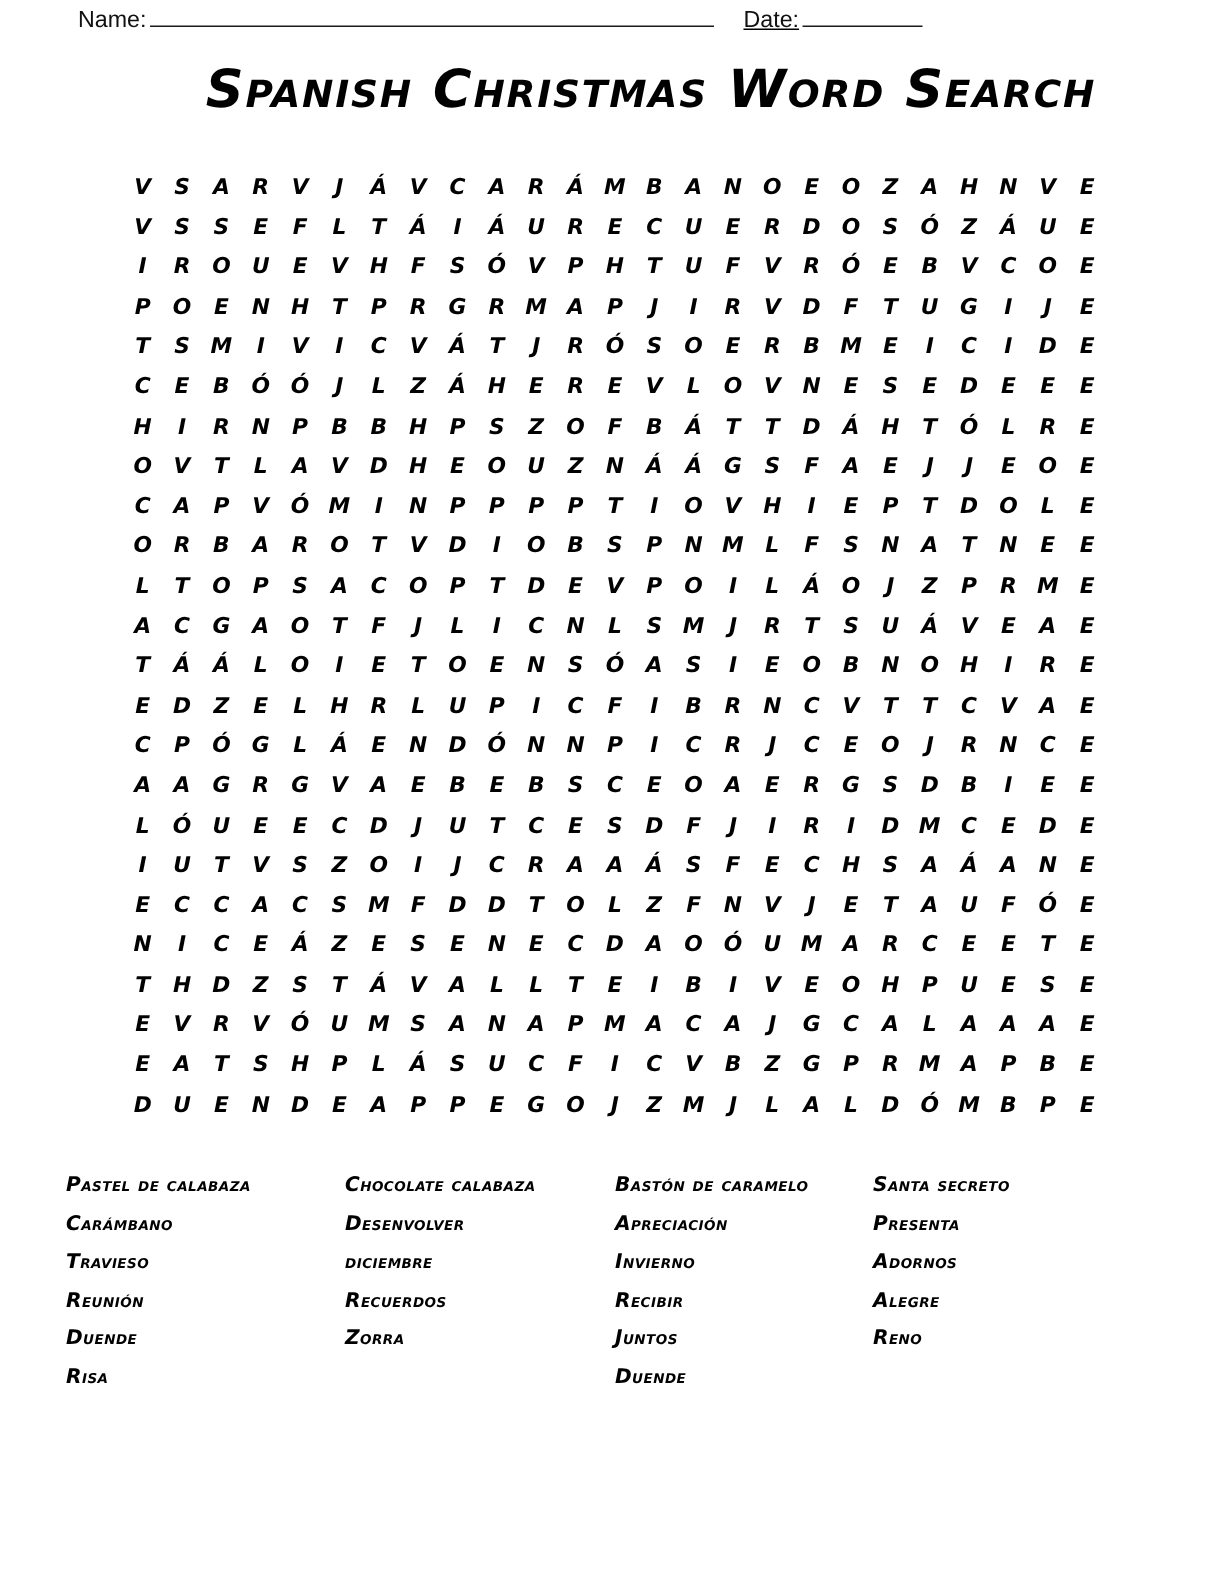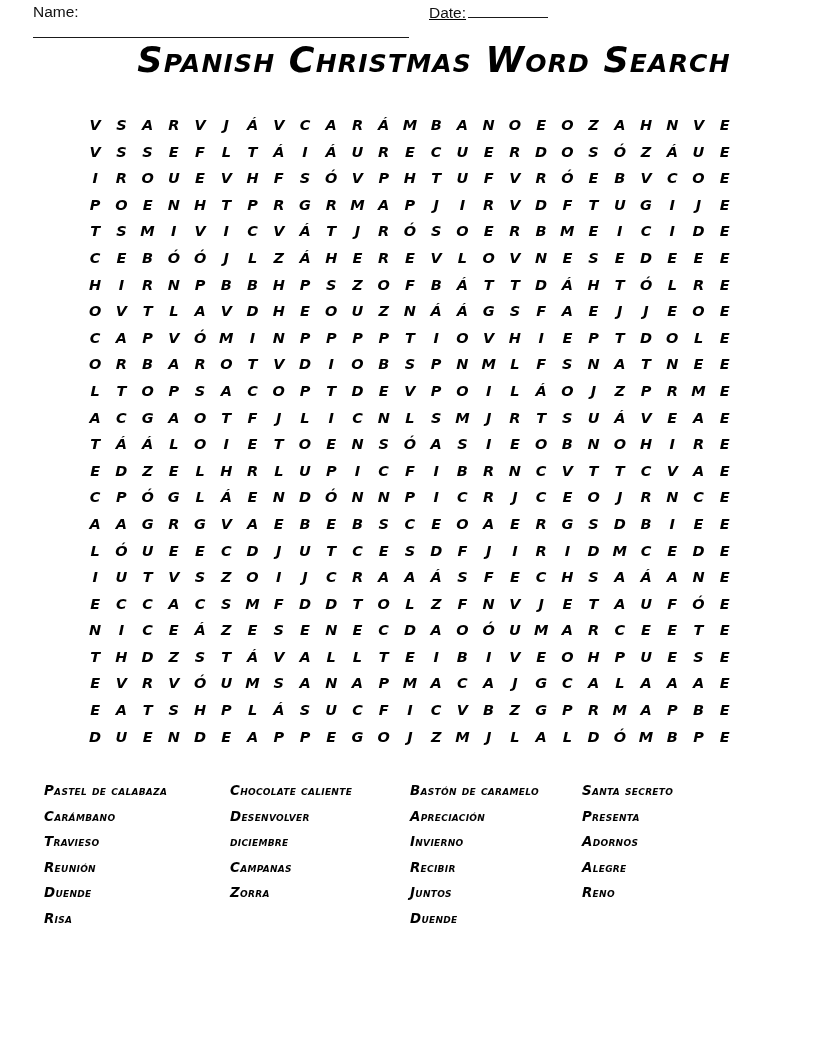--- a/index.html
+++ b/index.html
@@ -41,21 +41,21 @@
     font-size: 15.5px;
     line-height: 20px;
     color: #111;
   }
   .hdr-rule {
     display: inline-block;
     border-bottom: 1px solid #1a1a1a;
     height: 15px;
     margin: 0 2px;
   }
-  .name-block { margin-left: 31px; display: flex; align-items: baseline; flex-direction: column; }
+  .name-block { margin-left: 52px; display: flex; align-items: baseline; }
   .date-block { margin-left: 18px; display: flex; align-items: baseline; text-decoration: underline; }
   .name-rule { width: 376px; }
   .date-rule { width: 80px; }
 
   
   .title {
     position: absolute;
     left: 0;
     top: 38px;
     width: 816px;
@@ -799,24 +799,24 @@
   <div class="wordlist" id="word-list">
       <div class="word-col c0">
         <div class="word">Pastel de calabaza</div>
         <div class="word">Carámbano</div>
         <div class="word">Travieso</div>
         <div class="word">Reunión</div>
         <div class="word">Duende</div>
         <div class="word">Risa</div>
       </div>
       <div class="word-col c1">
-        <div class="word">Chocolate caliente</div>
+        <div class="word">Chocolate calabaza</div>
         <div class="word">Desenvolver</div>
         <div class="word">diciembre</div>
-        <div class="word">Campanas</div>
+        <div class="word">Recuerdos</div>
         <div class="word">Zorra</div>
       </div>
       <div class="word-col c2">
         <div class="word">Bastón de caramelo</div>
         <div class="word">Apreciación</div>
         <div class="word">Invierno</div>
         <div class="word">Recibir</div>
         <div class="word">Juntos</div>
         <div class="word">Duende</div>
       </div>

